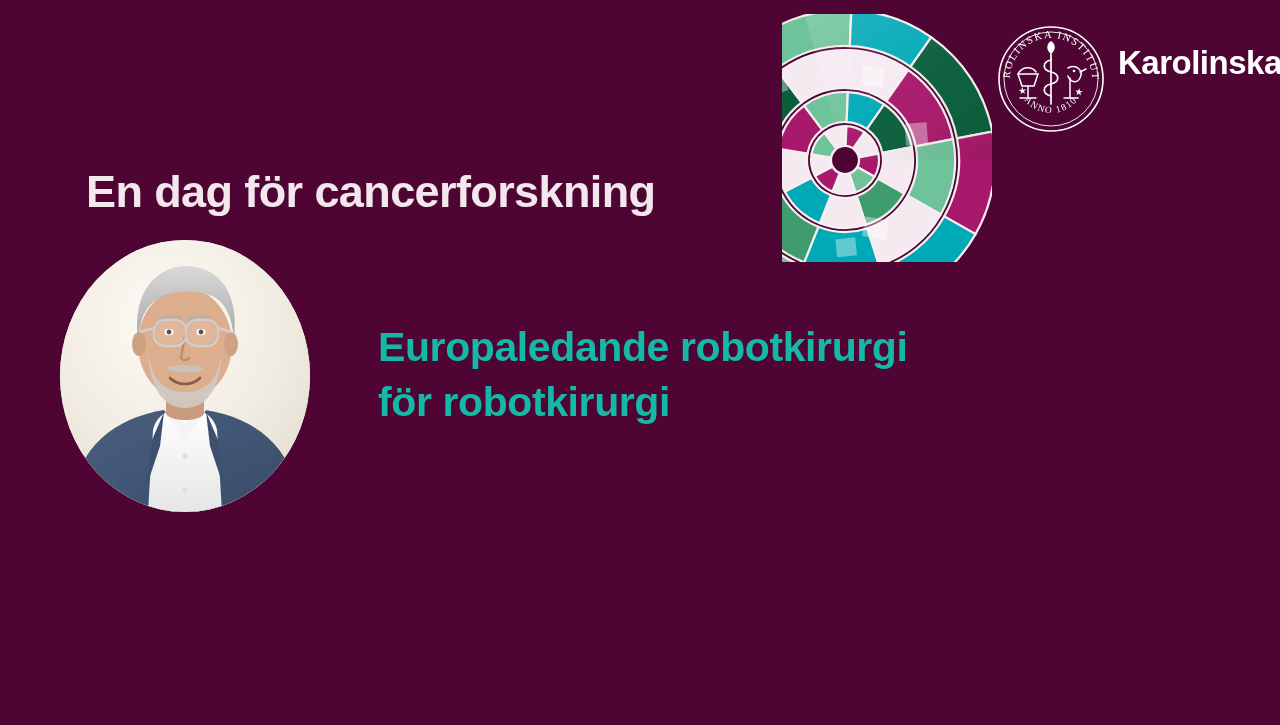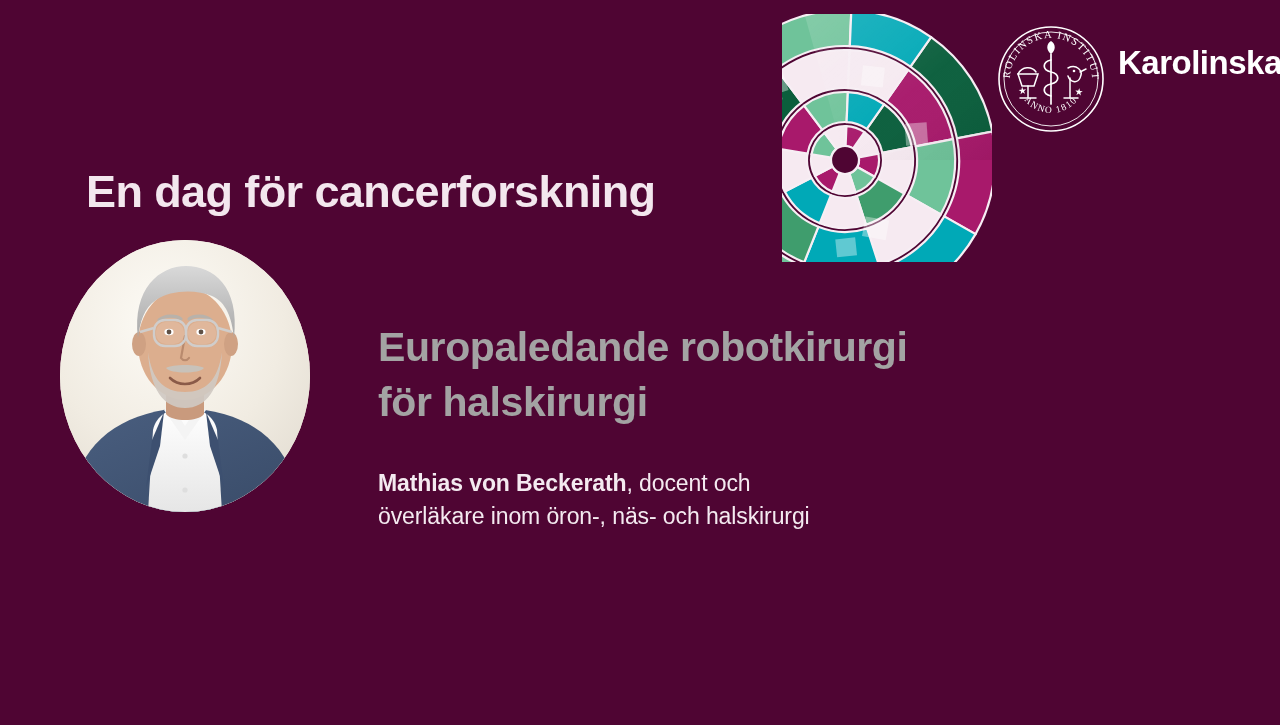--- a/index.html
+++ b/index.html
@@ -50,21 +50,21 @@
   
   .talk-block {
     position: absolute;
     left: 378px;
     top: 320px;
     width: 700px;
   }
   .talk-title {
     font-size: 41px;
     font-weight: bold;
-    color: #a3a3a3;
+    color: #14b8a6;
     line-height: 1.33;
     letter-spacing: -0.4px;
     margin: 0;
   }
   .speaker {
     margin-top: 38px;
     font-size: 23px;
     color: #f4eaf0;
     line-height: 1.45;
     letter-spacing: -0.1px;
@@ -189,26 +189,22 @@
       <g fill="#ffffff" opacity="0.12">
         <rect x="96" y="82" width="28" height="22" rx="10"></rect>
         <rect x="128" y="82" width="28" height="22" rx="10"></rect>
       </g>
     </svg>
   </div>
 
   <div class="talk-block">
     <h1 class="talk-title">
       <span>Europaledande robotkirurgi</span><br>
-      <span>för halskirurgi</span>
+      <span>för robotkirurgi</span>
     </h1>
-    <div class="speaker">
-      <span class="sp-name">Mathias von Beckerath</span><span class="sp-role">, docent och</span><br>
-      <span class="sp-role">överläkare inom öron-, näs- och halskirurgi</span>
-    </div>
   </div>
 
   <div class="fan">
     <svg viewBox="0 0 210 248" aria-hidden="true">
       <defs>
         <linearGradient id="sheen" x1="0" y1="0" x2="1" y2="1">
           <stop offset="0%" stop-color="#ffffff" stop-opacity="0.30"></stop>
           <stop offset="55%" stop-color="#ffffff" stop-opacity="0.05"></stop>
           <stop offset="100%" stop-color="#000000" stop-opacity="0.12"></stop>
         </linearGradient>

